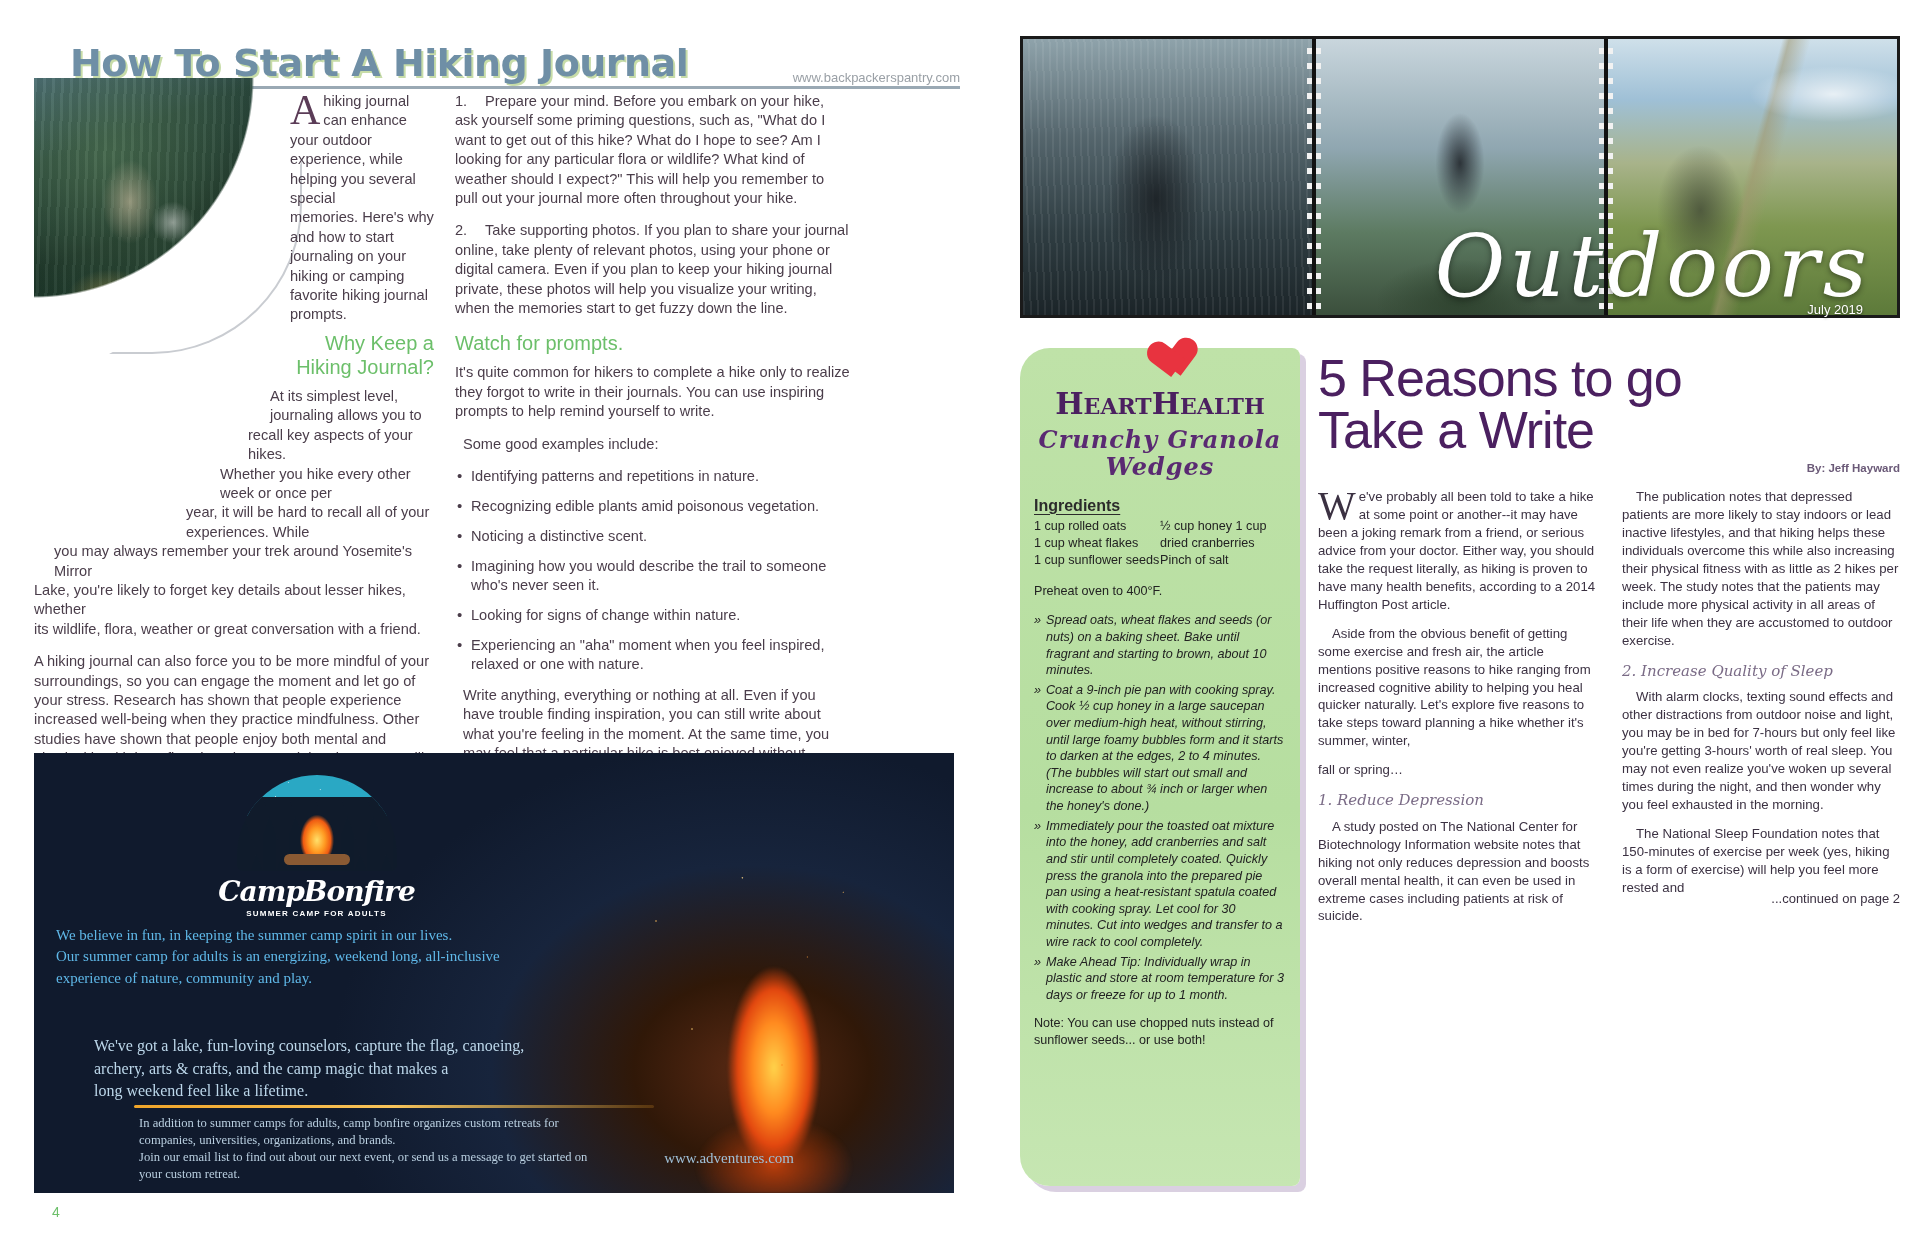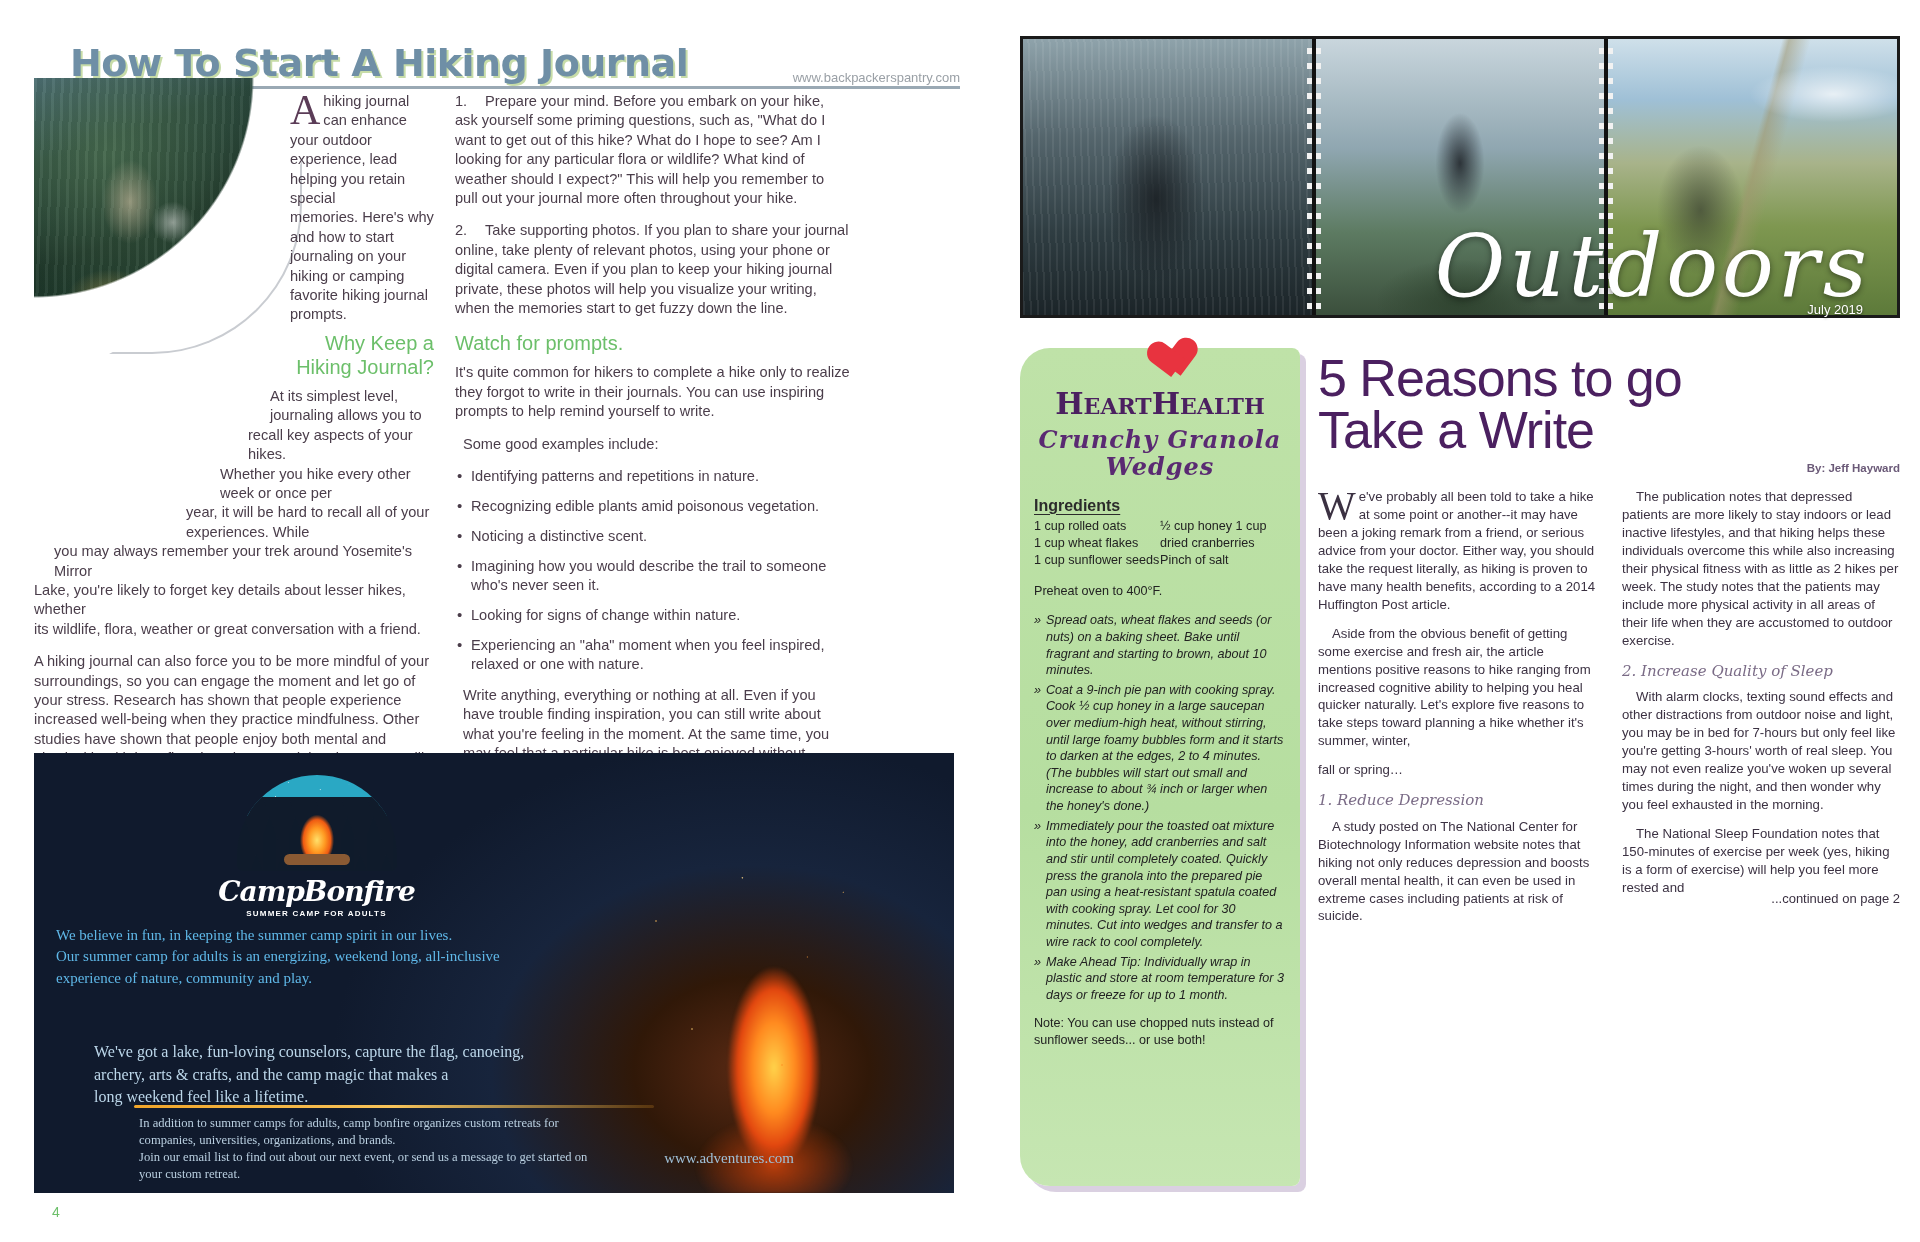--- a/index.html
+++ b/index.html
@@ -165,21 +165,21 @@
     font-size:28px; color:#ffffff; letter-spacing:-1px; margin-top:4px;
   }
   .logo-sub { font-size:8px; letter-spacing:1.2px; color:#ffffff; margin-top:1px; font-weight:700;}
 
   .ad-lead {
     position:absolute; left:22px; top:172px; width:640px; z-index:3;
     font-family:"Liberation Serif", serif;
     font-size:15px; line-height:1.42; color:#5fb8e8;
   }
   .ad-mid {
-    position:absolute; left:60px; top:288px; width:590px; z-index:3;
+    position:absolute; left:60px; top:282px; width:590px; z-index:3;
     font-family:"Liberation Serif", serif;
     font-size:16px; line-height:1.42; color:#bcd7ea;
   }
   .ad-divider{
     position:absolute; left:100px; top:352px; width:520px; height:3px; z-index:3;
     background:linear-gradient(90deg,#f0a52a 0%, #f7c35a 50%, rgba(240,165,42,.2) 100%);
     border-radius:2px;
   }
   .ad-small {
     position:absolute; left:105px; top:362px; width:560px; z-index:3;
@@ -329,21 +329,21 @@
       <div class="headline">How To Start A Hiking Journal</div>
       <div class="headline-rule"></div>
       <div class="site-url">www.backpackerspantry.com</div>
     </div>
 
     <div class="journal-photo"></div>
     <div class="photo-curve"></div>
 
     <div class="col-left body-text">
       <p class="ind-1" style="margin-bottom:0"><span class="dropcap">A</span><span>hiking journal can enhance your outdoor</span></p>
-      <p class="ind-1" style="margin-bottom:0">experience, lead helping you retain special</p>
+      <p class="ind-1" style="margin-bottom:0">experience, while helping you several special</p>
       <p class="ind-1" style="margin-bottom:0">memories. Here's why and how to start</p>
       <p class="ind-1" style="margin-bottom:0">journaling on your hiking or camping</p>
       <p class="ind-1" style="margin-bottom:6px">favorite hiking journal prompts.</p>
 
       <div class="subhead-green subhead-right ind-2">Why Keep a Hiking Journal?</div>
 
       <p class="ind-2" style="margin-bottom:0">At its simplest level,</p>
       <p class="ind-2" style="margin-bottom:0">journaling allows you to</p>
       <p class="ind-3" style="margin-bottom:0">recall key aspects of your hikes.</p>
       <p class="ind-4" style="margin-bottom:0">Whether you hike every other week or once per</p>

